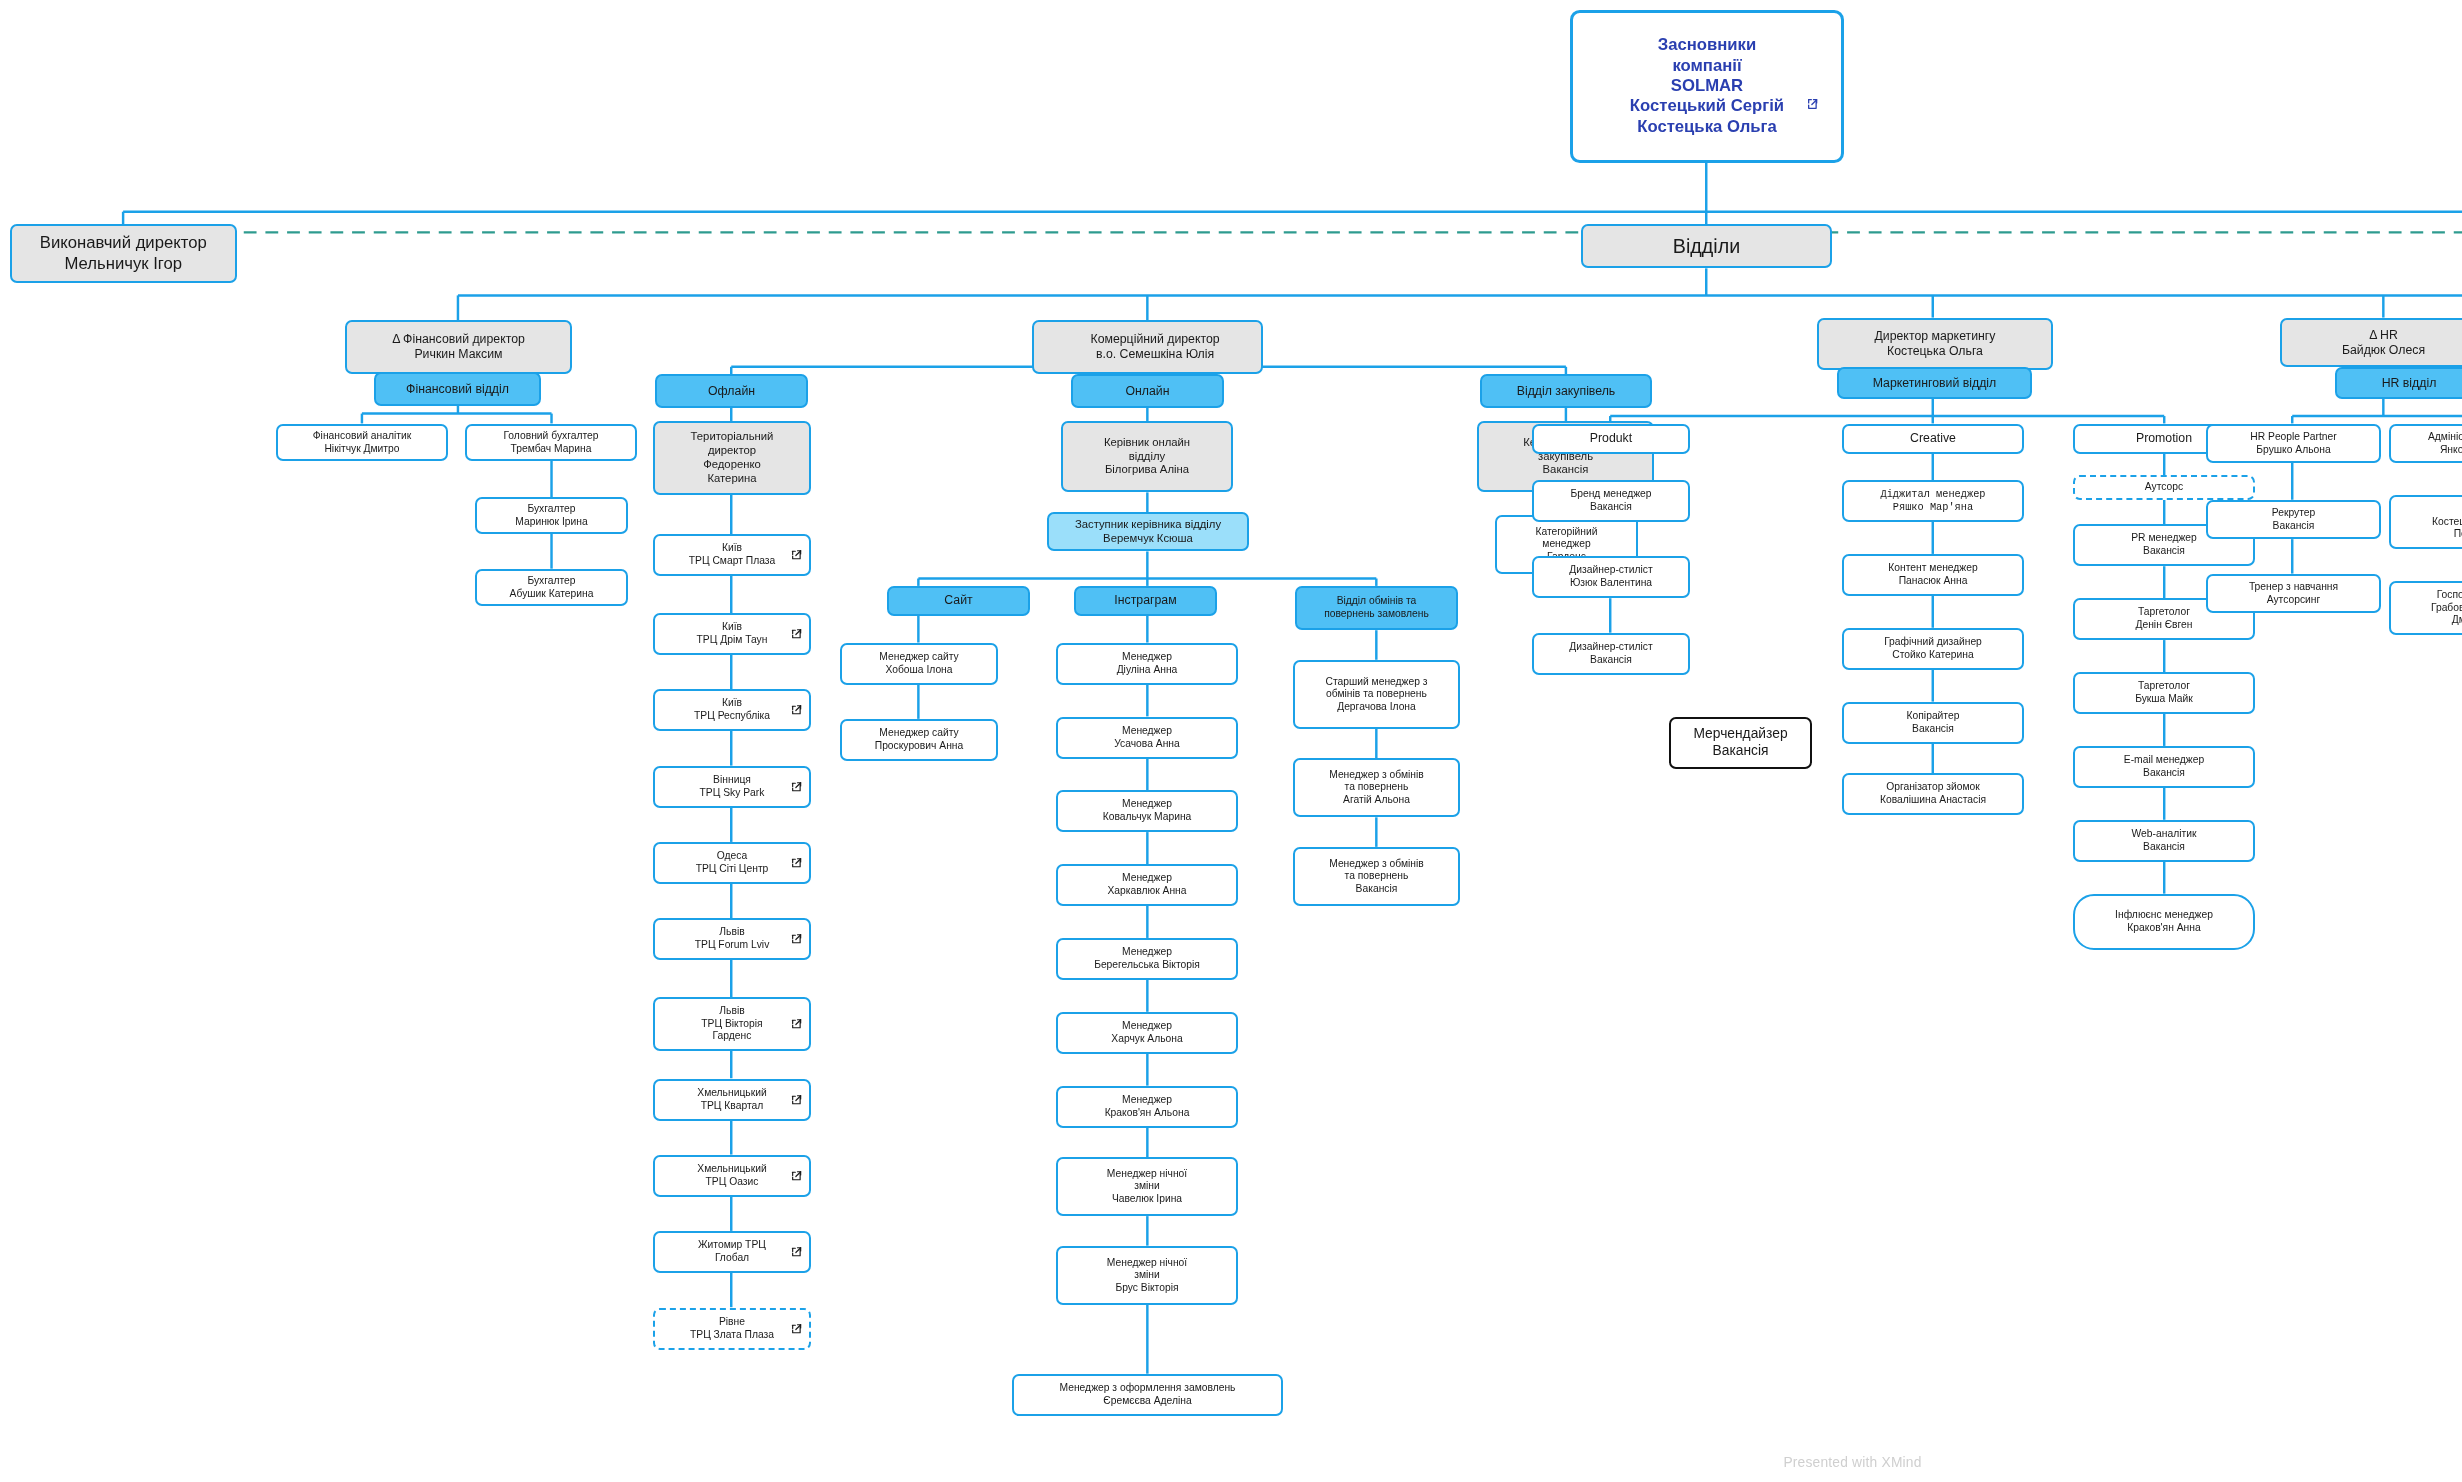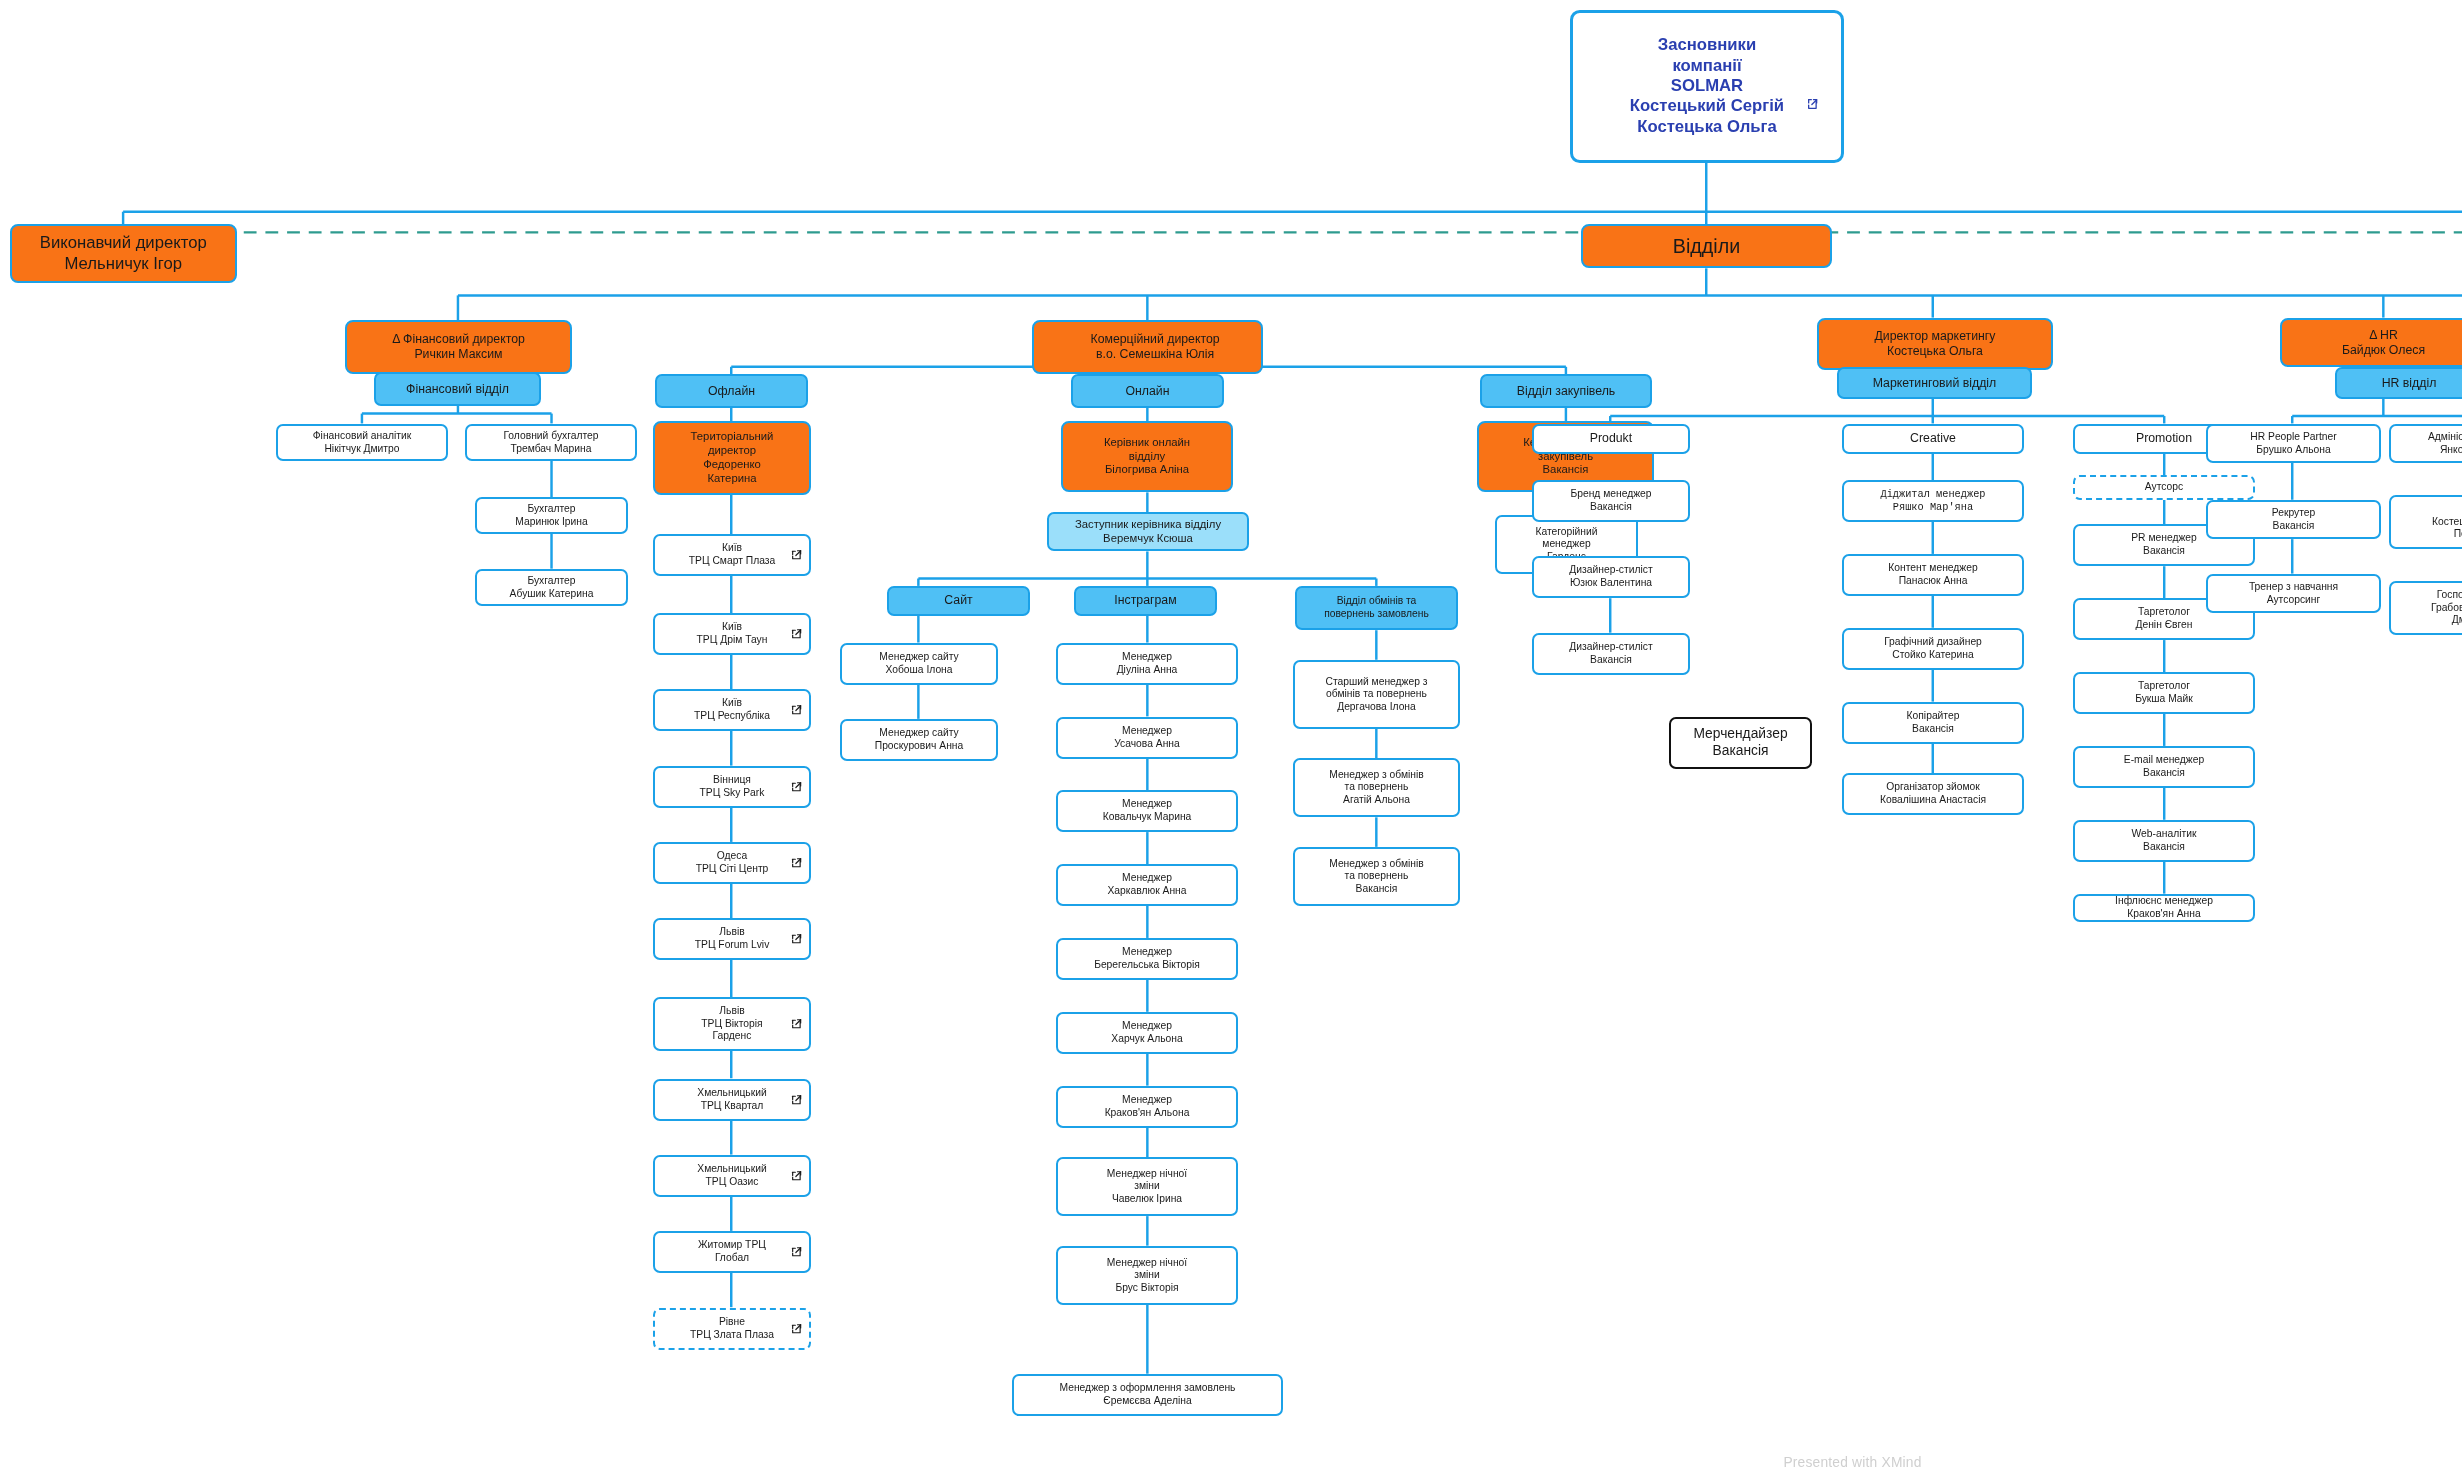--- a/index.html
+++ b/index.html
@@ -30,21 +30,21 @@
     z-index:3;
   }
   .root{
     border-width:3.4px;
     border-radius:9.8px;
     font-weight:bold;
     color:#2A3FB0;
     font-size:16.7px;
     background:#ffffff;
   }
-  .green{background:#f97316;border-radius:8px;}
+  .green{background:#e5e5e5;}
   .midblue{background:#4FC0F5;}
   .lightblue{background:#9BDFFA;}
   .blackline{border-color:#111111;}
   .dashed{border-style:dashed;}
   .f14{font-size:10.3px;}
   .f15{font-size:11.3px;}
   .f16{font-size:12.3px;}
   .f18{font-size:13.8px;}
   .f22{font-size:16.7px;}
   .f26{font-size:19.7px;}
@@ -524,21 +524,21 @@
 <div class="node f14" style="left:2073px;top:524px;width:182px;height:42px;"><span>PR менеджер
 Вакансія</span></div>
 <div class="node f14" style="left:2073px;top:598px;width:182px;height:42px;"><span>Таргетолог
 Денін Євген</span></div>
 <div class="node f14" style="left:2073px;top:672px;width:182px;height:42px;"><span>Таргетолог
 Букша Майк</span></div>
 <div class="node f14" style="left:2073px;top:746px;width:182px;height:42px;"><span>E-mail менеджер
 Вакансія</span></div>
 <div class="node f14" style="left:2073px;top:820px;width:182px;height:42px;"><span>Web-аналітик
 Вакансія</span></div>
-<div class="node f14" style="left:2073px;top:894px;width:182px;height:28px;"><span>Інфлюєнс менеджер
+<div class="node f14" style="left:2073px;top:894px;width:182px;height:56px;border-radius:21px;"><span>Інфлюєнс менеджер
 Краков'ян Анна</span></div>
 
 <div class="node green f16" style="left:2280px;top:318px;width:207px;height:49px;">
   <span>Δ HR
 Байдюк Олеся</span>
 </div>
 <div class="node midblue f16" style="left:2310px;top:367px;width:148px;height:32px;margin-left:25px;">
   <span>HR відділ</span>
 </div>
 <div class="node f14" style="left:2206px;top:424px;width:175px;height:39px;"><span>HR People Partner

